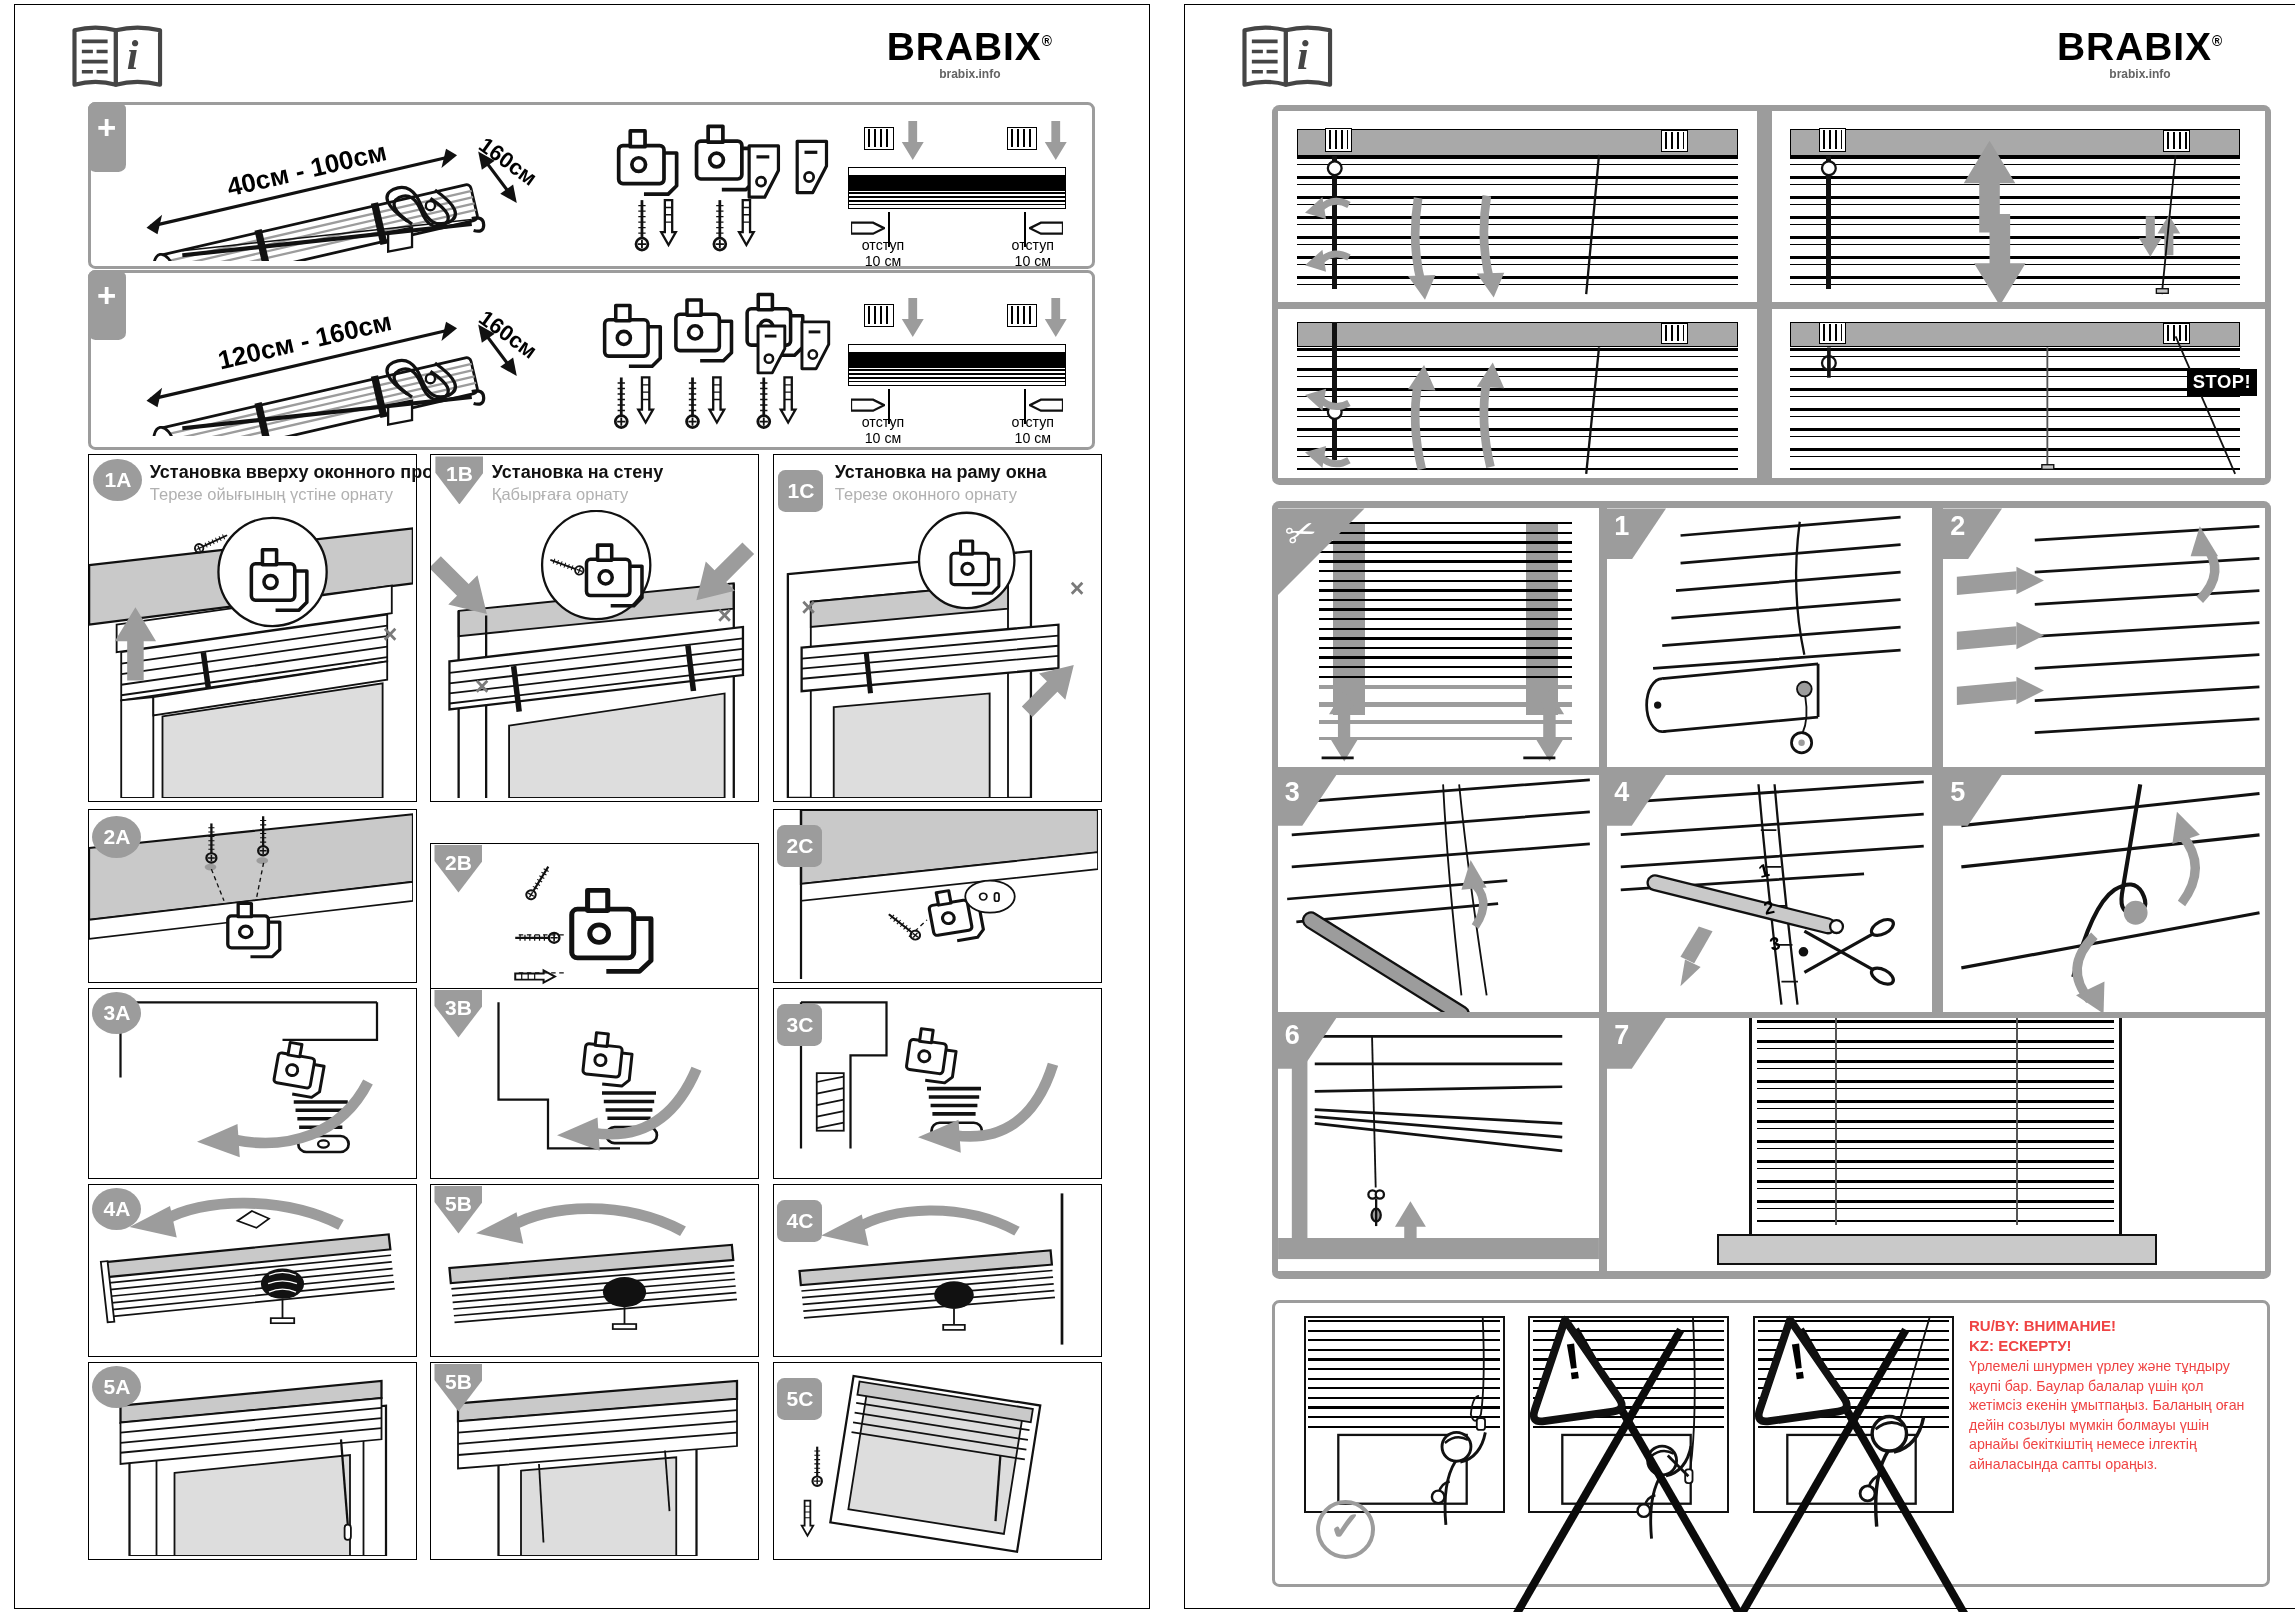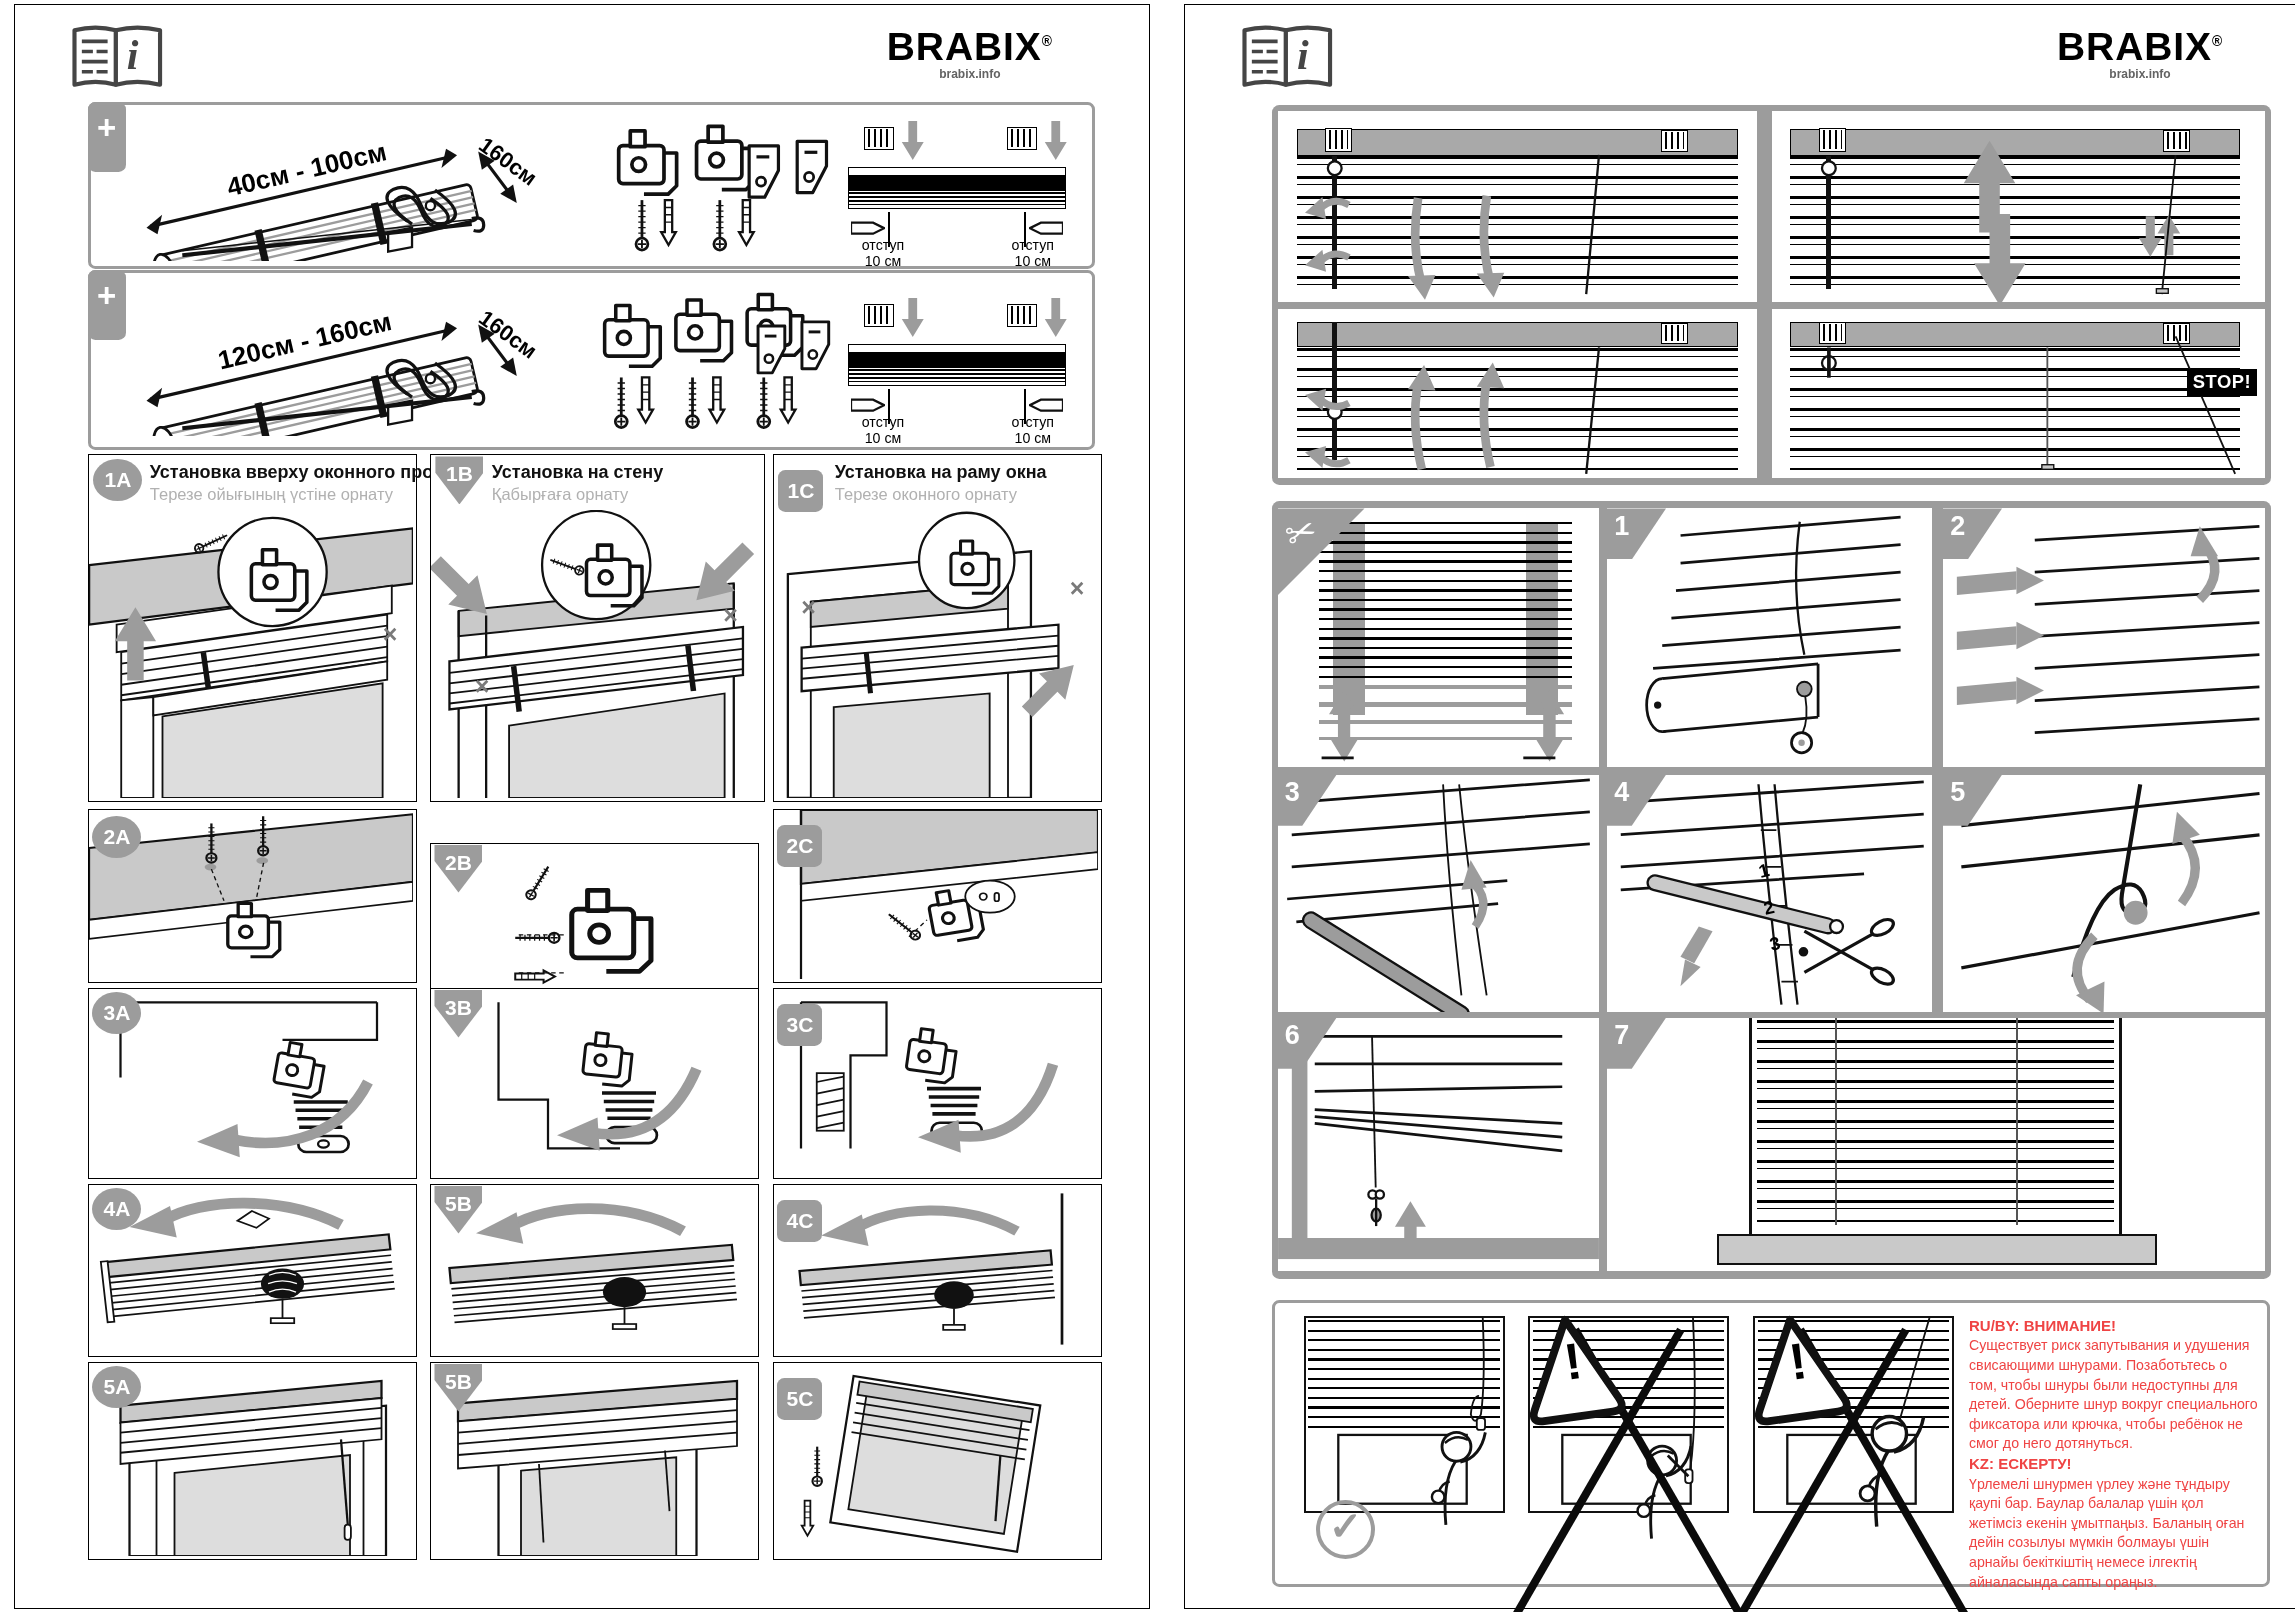--- a/index.html
+++ b/index.html
@@ -325,21 +325,21 @@
       <g transform="translate(345,80) scale(1.1)">
           <use href="#g-bracket"></use>
         </g>
       <g transform="translate(300,40) rotate(65) scale(0.7)">
           <use href="#g-screw"></use>
         </g>
     </svg>
     <span class="xmark" style="right:18.4px;top:165px;">×</span>
   </div>
 
-  <div class="panel" style="left:415px;top:449px;width:327px;height:346px;padding-left:6px;">
+  <div class="panel" style="left:415px;top:449px;width:327px;height:346px;">
     <div class="badge b-pen" style="left:4.6px;top:1.8px;">1B</div>
     <div class="sec-title">Установка на стену</div>
     <div class="sec-sub">Қабырғаға орнату</div>
     <svg class="abs" style="left:0;top:55px;" width="324" height="288" viewBox="0 0 706 628">
       <polygon points="60,220 660,160 660,215 60,275" fill="#c9c9c9" stroke="#111" stroke-width="4"></polygon>
       <path d="M60 220 V628 M120 230 V628 M660 160 V628" fill="none" stroke="#111" stroke-width="5"></path>
       <polygon points="40,330 680,255 680,360 40,435" fill="#fff" stroke="#111" stroke-width="5"></polygon>
       <path d="M40 355 L680 280 M40 378 L680 303 M40 400 L680 325 M40 422 L680 347" stroke="#111" stroke-width="4"></path>
       <rect x="180" y="340" width="12" height="100" fill="#111" transform="rotate(-7 186 390)"></rect>
       <rect x="560" y="295" width="12" height="100" fill="#111" transform="rotate(-7 566 345)"></rect>
@@ -907,19 +907,18 @@
             <use href="#g-warn"></use>
           </svg>
         <span>!</span>
       </div>
       <div class="xbar" style="left:55px;transform:rotate(30deg);"></div>
       <div class="xbar" style="left:133px;transform:rotate(-30deg);"></div>
     </div>
 
     <div class="warn-text" style="left:694px;top:13px;width:289px;">
       <b>RU/BY: ВНИМАНИЕ!</b>
-      <span>Существует риск запутывания и удушения свисающими шнурами. Позаботьтесь о том, чтобы шнуры были недоступны для детей. Оберните шнур вокруг специального фиксатора или крючка, чтобы ребёнок не смог до него дотянуться.</span>
       <b>KZ: ЕСКЕРТУ!</b>
       <span>Үрлемелі шнурмен үрлеу және тұндыру қаупі бар. Баулар балалар үшін қол жетімсіз екенін ұмытпаңыз. Баланың оған дейін созылуы мүмкін болмауы үшін арнайы бекіткіштің немесе ілгектің айналасында сапты ораңыз.</span>
     </div>
   </div>
 </div>
 
 
 </body></html>

